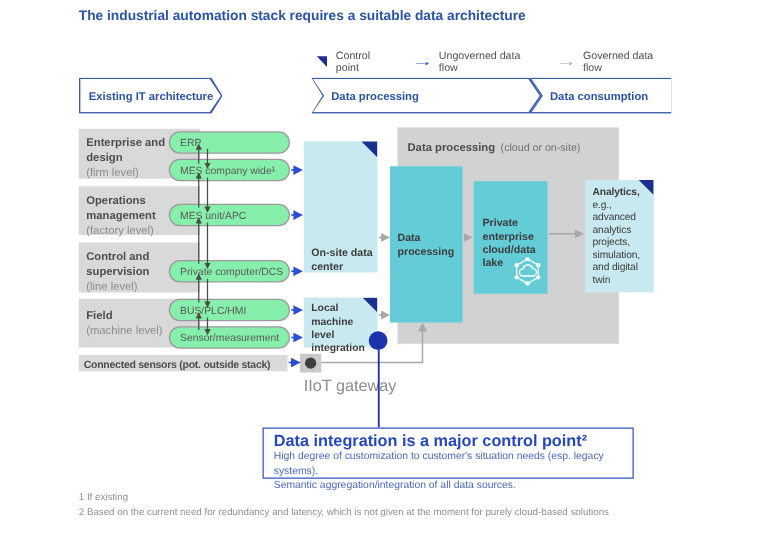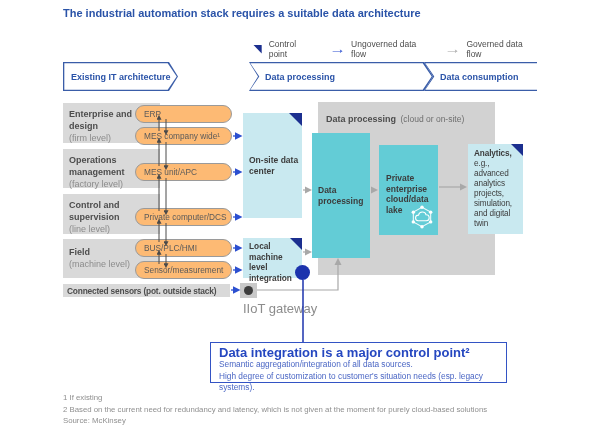--- a/index.html
+++ b/index.html
@@ -24,39 +24,39 @@
   .stage .lbl { position:relative; z-index:2; display:flex; align-items:center; height:100%;
                 font-size:9px; font-weight:bold; color:#2a53a8; line-height:10px; }
   .clip-first { --clip:polygon(0 0, calc(100% - 9px) 0, 100% 50%, calc(100% - 9px) 100%, 0 100%); }
   .clip-mid   { --clip:polygon(0 0, calc(100% - 9px) 0, 100% 50%, calc(100% - 9px) 100%, 0 100%, 9px 50%); }
 
   
   .row-label { position:absolute; left:63px; width:97px; background:#d9d9d9; padding:5px 0 0 6px;
                font-size:9px; line-height:12px; color:#4d4d4d; }
   .row-label b { font-weight:bold; }
   .row-label .sub { color:#8c8c8c; font-weight:normal; }
-  .pill { position:absolute; left:135px; width:97px; height:18px; background:#fdba74;
+  .pill { position:absolute; left:135px; width:97px; height:18px; background:#86efac;
           border:1px solid #9a9a9a; border-radius:9px; font-size:8.3px; color:#5a5a5a;
           display:flex; align-items:center; padding-left:8px; white-space:nowrap; z-index:2; }
   .sensors-bar { position:absolute; left:63px; top:284px; width:167px; height:13px; background:#d9d9d9;
                  font-size:8.4px; font-weight:bold; color:#4d4d4d; display:flex; align-items:center;
                  padding-left:4px; white-space:nowrap; letter-spacing:-0.2px; }
   .gateway-box { position:absolute; left:240px; top:283px; width:17px; height:15px; background:#c9c9c9;
                  display:flex; align-items:center; justify-content:center; }
   .gateway-dot { width:9px; height:9px; border-radius:50%; background:#3d3d3d; }
   .gateway-label { position:absolute; left:243px; top:301px; font-size:13px; color:#8c8c8c; }
 
   
   .cyan { background:#c9e9f0; position:absolute; z-index:2; }
   .teal { background:#63ccd6; position:absolute; z-index:2; }
   .corner-tri { position:absolute; top:0; right:0; width:13px; height:13px; background:#1b2f8f;
                 clip-path:polygon(0 0,100% 0,100% 100%); }
   .box-text { font-size:8.5px; font-weight:bold; color:#3c3c3c; line-height:10.5px; }
 
-  .onsite { left:243px; top:113px; width:59px; height:105px; display:flex; align-items:center; padding-left:6px; }
+  .onsite { left:243px; top:113px; width:59px; height:105px; display:flex; align-items:flex-end; padding-left:6px; }
   .local  { left:243px; top:238px; width:59px; height:40px; padding:3px 0 0 6px; font-size:8.3px; }
   .cp-dot { position:absolute; left:295px; top:265px; width:15px; height:15px; border-radius:50%;
             background:#1c33ad; z-index:6; }
 
   .cloud-container { position:absolute; left:318px; top:102px; width:177px; height:173px;
                      background:#d2d2d2; z-index:1; padding:6px 0 0 8px; white-space:nowrap; }
   .cloud-container .hd-b { font-size:9px; font-weight:bold; color:#4d4d4d; }
   .cloud-container .hd-r { font-size:8.5px; color:#6e6e6e; }
 
   .dp-box { left:312px; top:133px; width:58px; height:125px; display:flex; align-items:center; padding-left:6px; }
@@ -181,28 +181,27 @@
   </div>
 
   <div class="cyan analytics">
     <div class="corner-tri" style="width:12px;height:12px;"></div>
     <span class="a-title">Analytics,</span>
     <span>e.g., advanced analytics projects, simulation, and digital twin</span>
   </div>
 
   <div class="callout">
     <div class="c-title">Data integration is a major control point²</div>
+    <div class="c-line">High degree of customization to customer's situation needs (esp. legacy systems).</div>
     <div class="c-line">Semantic aggregation/integration of all data sources.</div>
-    <div class="c-line">High degree of customization to customer's situation needs (esp. legacy systems).</div>
   </div>
 
   <div class="footnotes">
     <div>1 If existing</div>
     <div>2 Based on the current need for redundancy and latency, which is not given at the moment for purely cloud-based solutions</div>
-    <div>Source: McKinsey</div>
   </div>
 
   <svg class="overlay">
     <defs>
       <marker id="mb" viewBox="0 0 6 6" refX="1" refY="3" markerWidth="6" markerHeight="6" orient="auto">
         <path d="M0 0 L6 3 L0 6 z" fill="#2b4fd0"></path>
       </marker>
       <marker id="mg" viewBox="0 0 6 6" refX="1" refY="3" markerWidth="6" markerHeight="6" orient="auto">
         <path d="M0 0 L6 3 L0 6 z" fill="#a8a8a8"></path>
       </marker>

